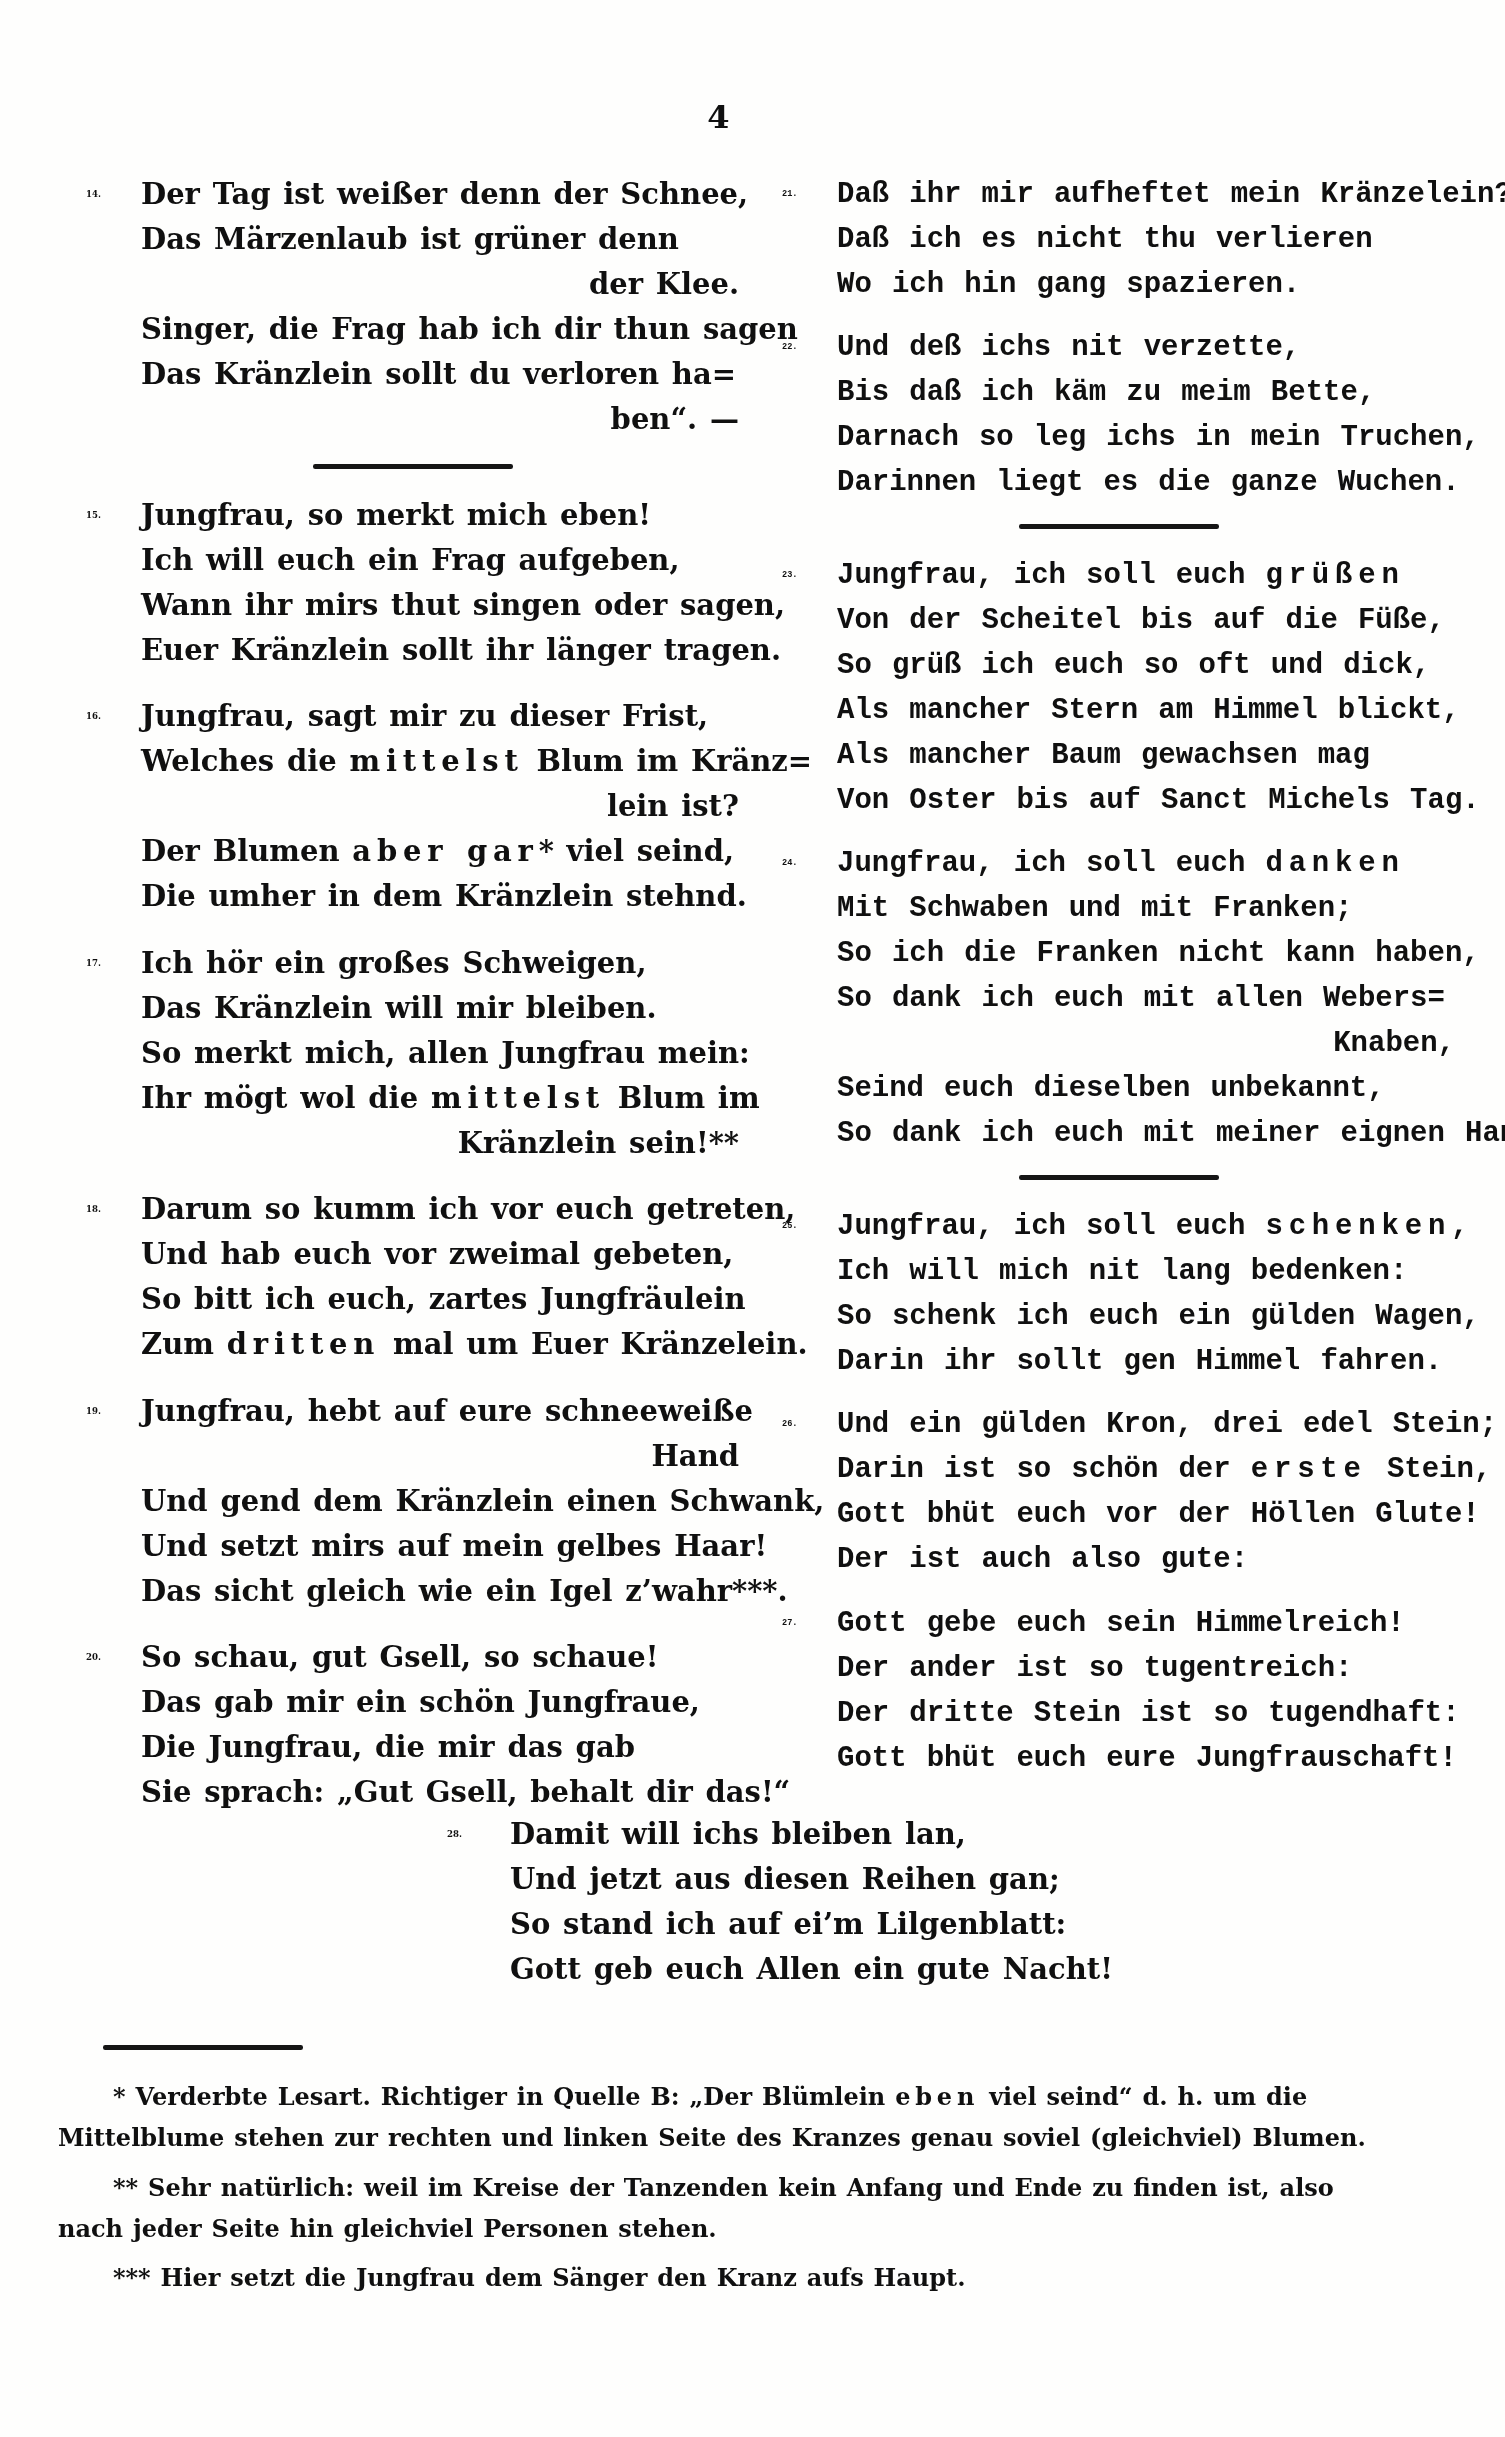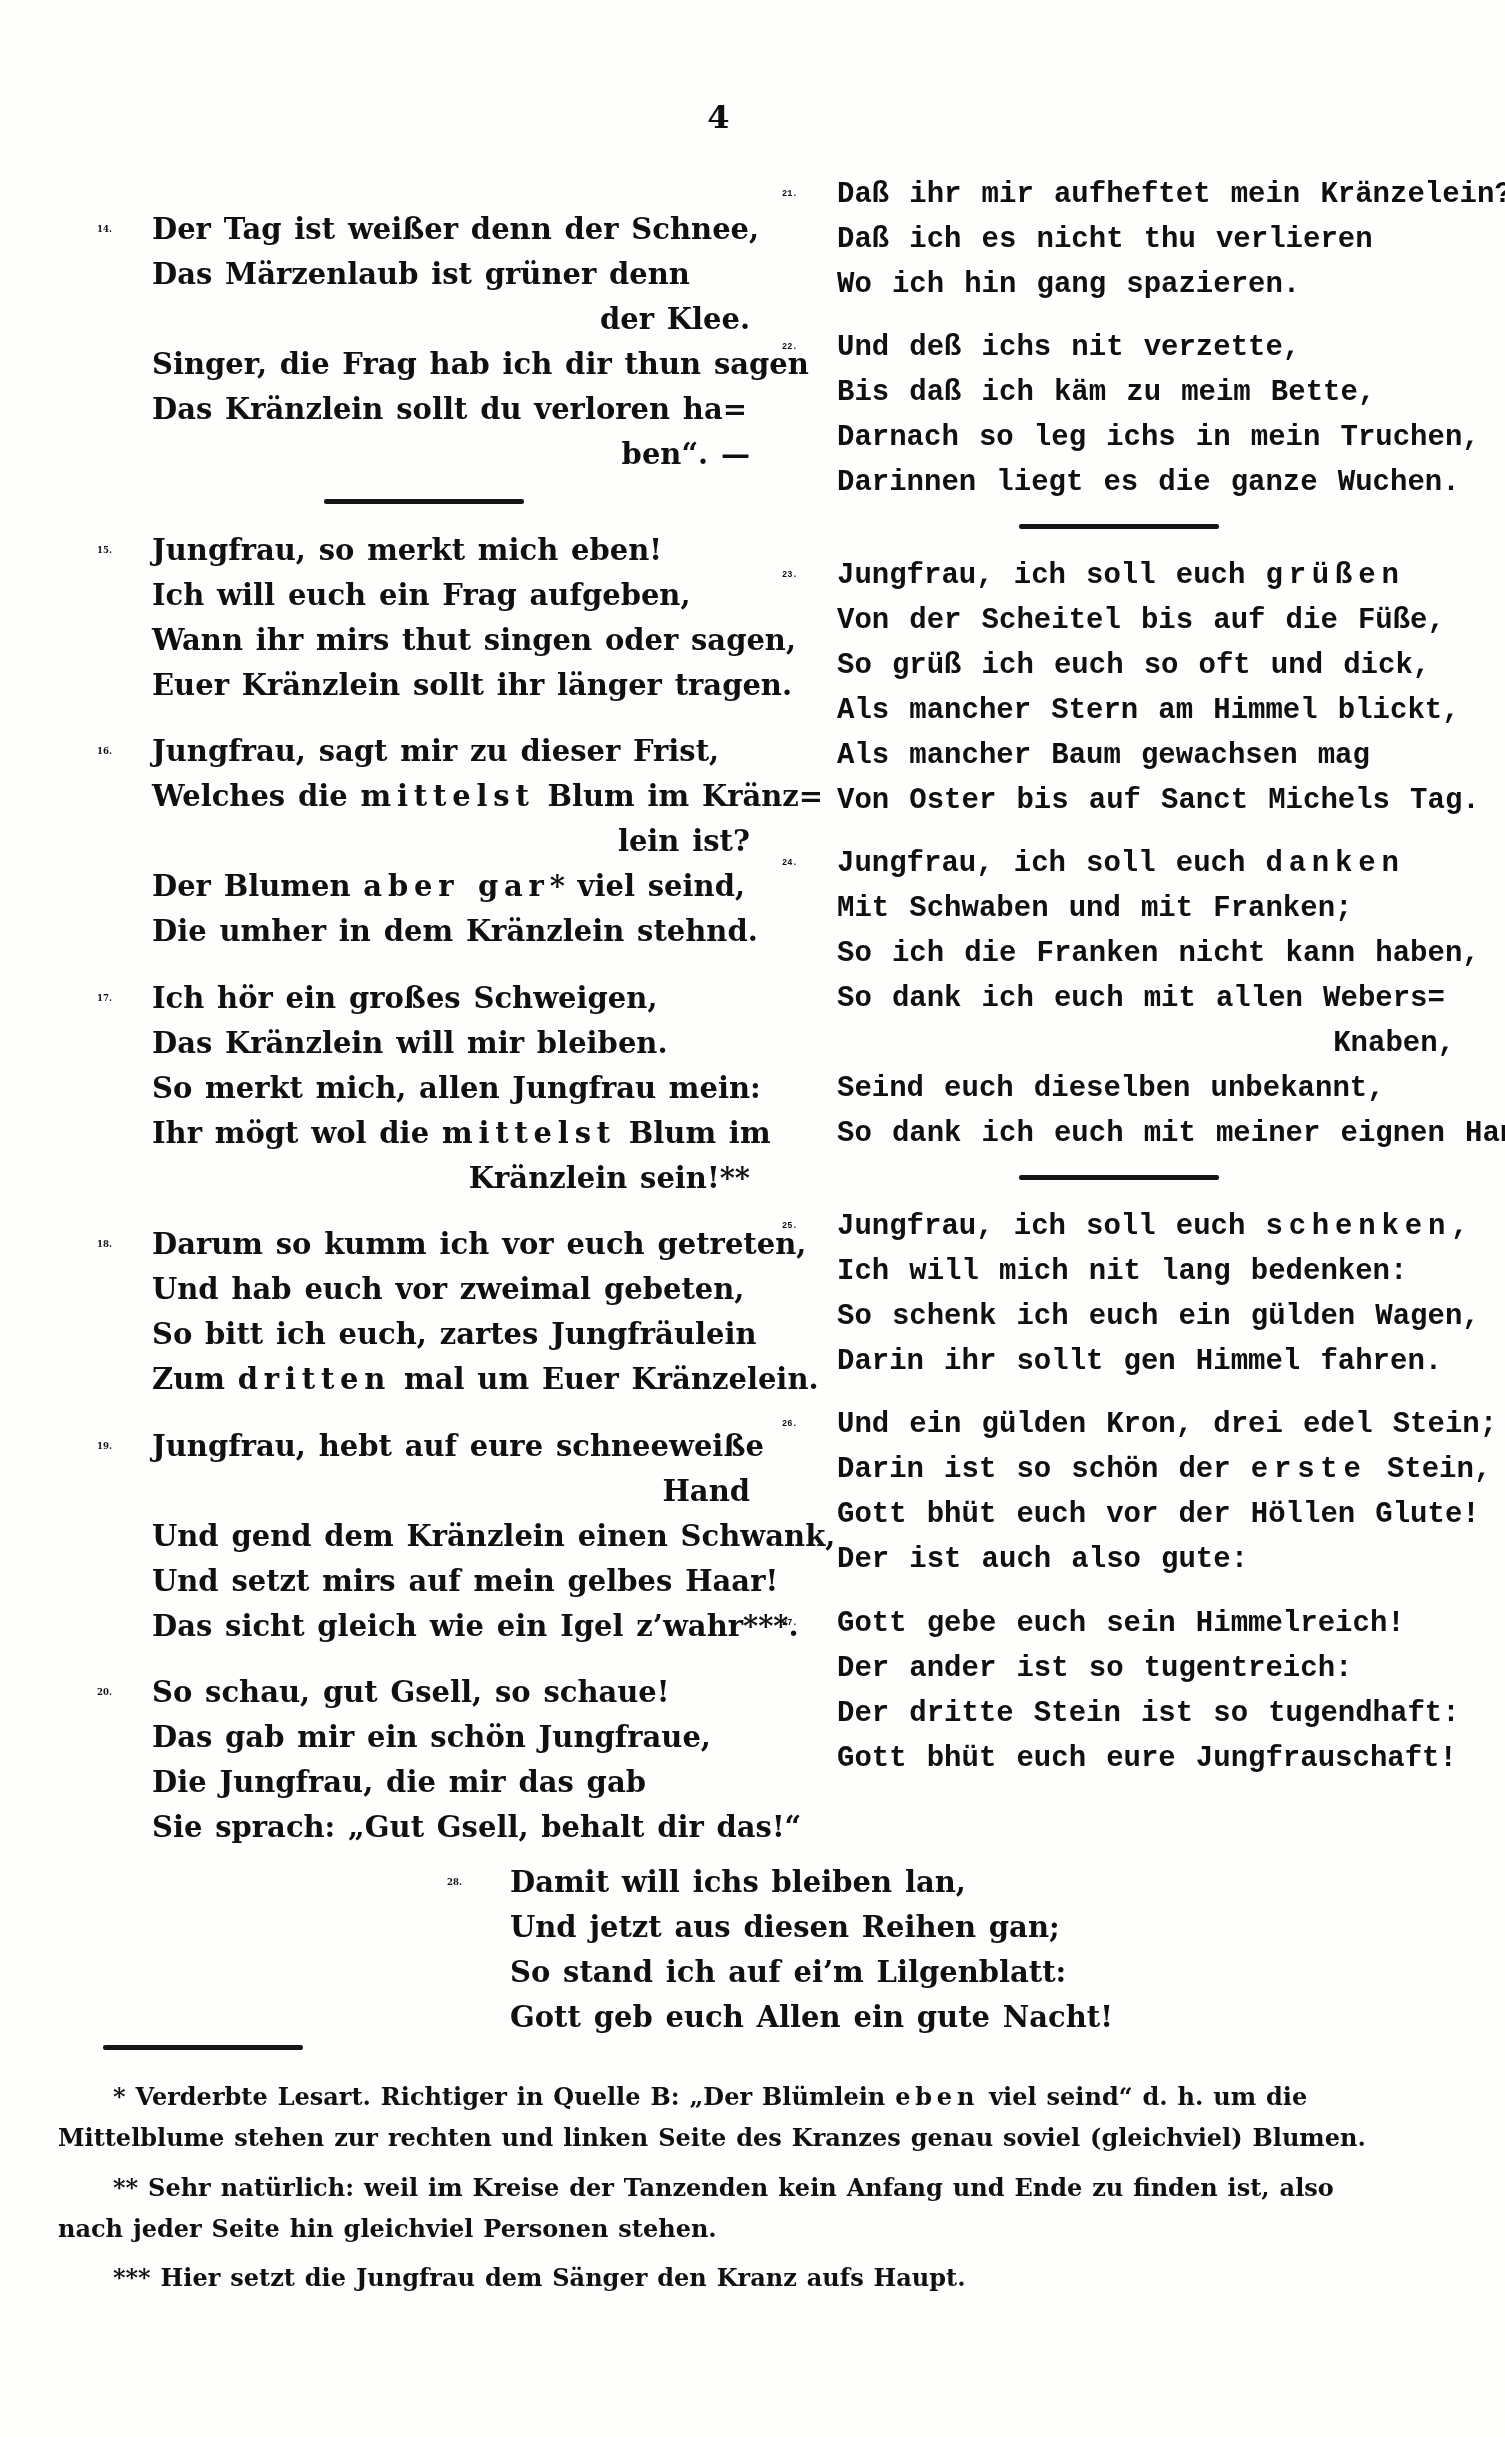--- a/index.html
+++ b/index.html
@@ -15,21 +15,21 @@
   }
   .page-num {
     position: absolute;
     top: 98px;
     left: 0;
     width: 1437px;
     text-align: center;
     font-size: 32px;
   }
   .col { position: absolute; top: 172px; }
-  .col-left  { left: 97px;  width: 653px; margin-top: 35px; }
+  .col-left  { left: 86px;  width: 653px; }
   .col-right { left: 782px; width: 673px; font-family: Liberation Mono, monospace; }
   .verse { position: relative; padding-left: 55px; margin-bottom: 21.5px; }
   .col-right .verse { margin-bottom: 18.3px; }
   .verse-num { position: absolute; left: 0; top: 0; line-height: 45px; }
   .vline {
     line-height: 45px;
     font-size: 29px;
     white-space: nowrap;
     word-spacing: 2.7px;
   }
@@ -38,21 +38,21 @@
   .divider {
     width: 200px;
     height: 5.4px;
     background: #151515;
     border-radius: 2.2px;
     margin: 14px auto 24px auto;
   }
   .closing {
     position: absolute;
     left: 447px;
-    top: 1860px;
+    top: 1812px;
     width: 651px;
   }
   .closing .verse { padding-left: 63px; margin-bottom: 0; }
   .rule-bottom {
     position: absolute;
     left: 103px;
     top: 2045px;
     width: 200px;
     height: 4.8px;
     background: #151515;

